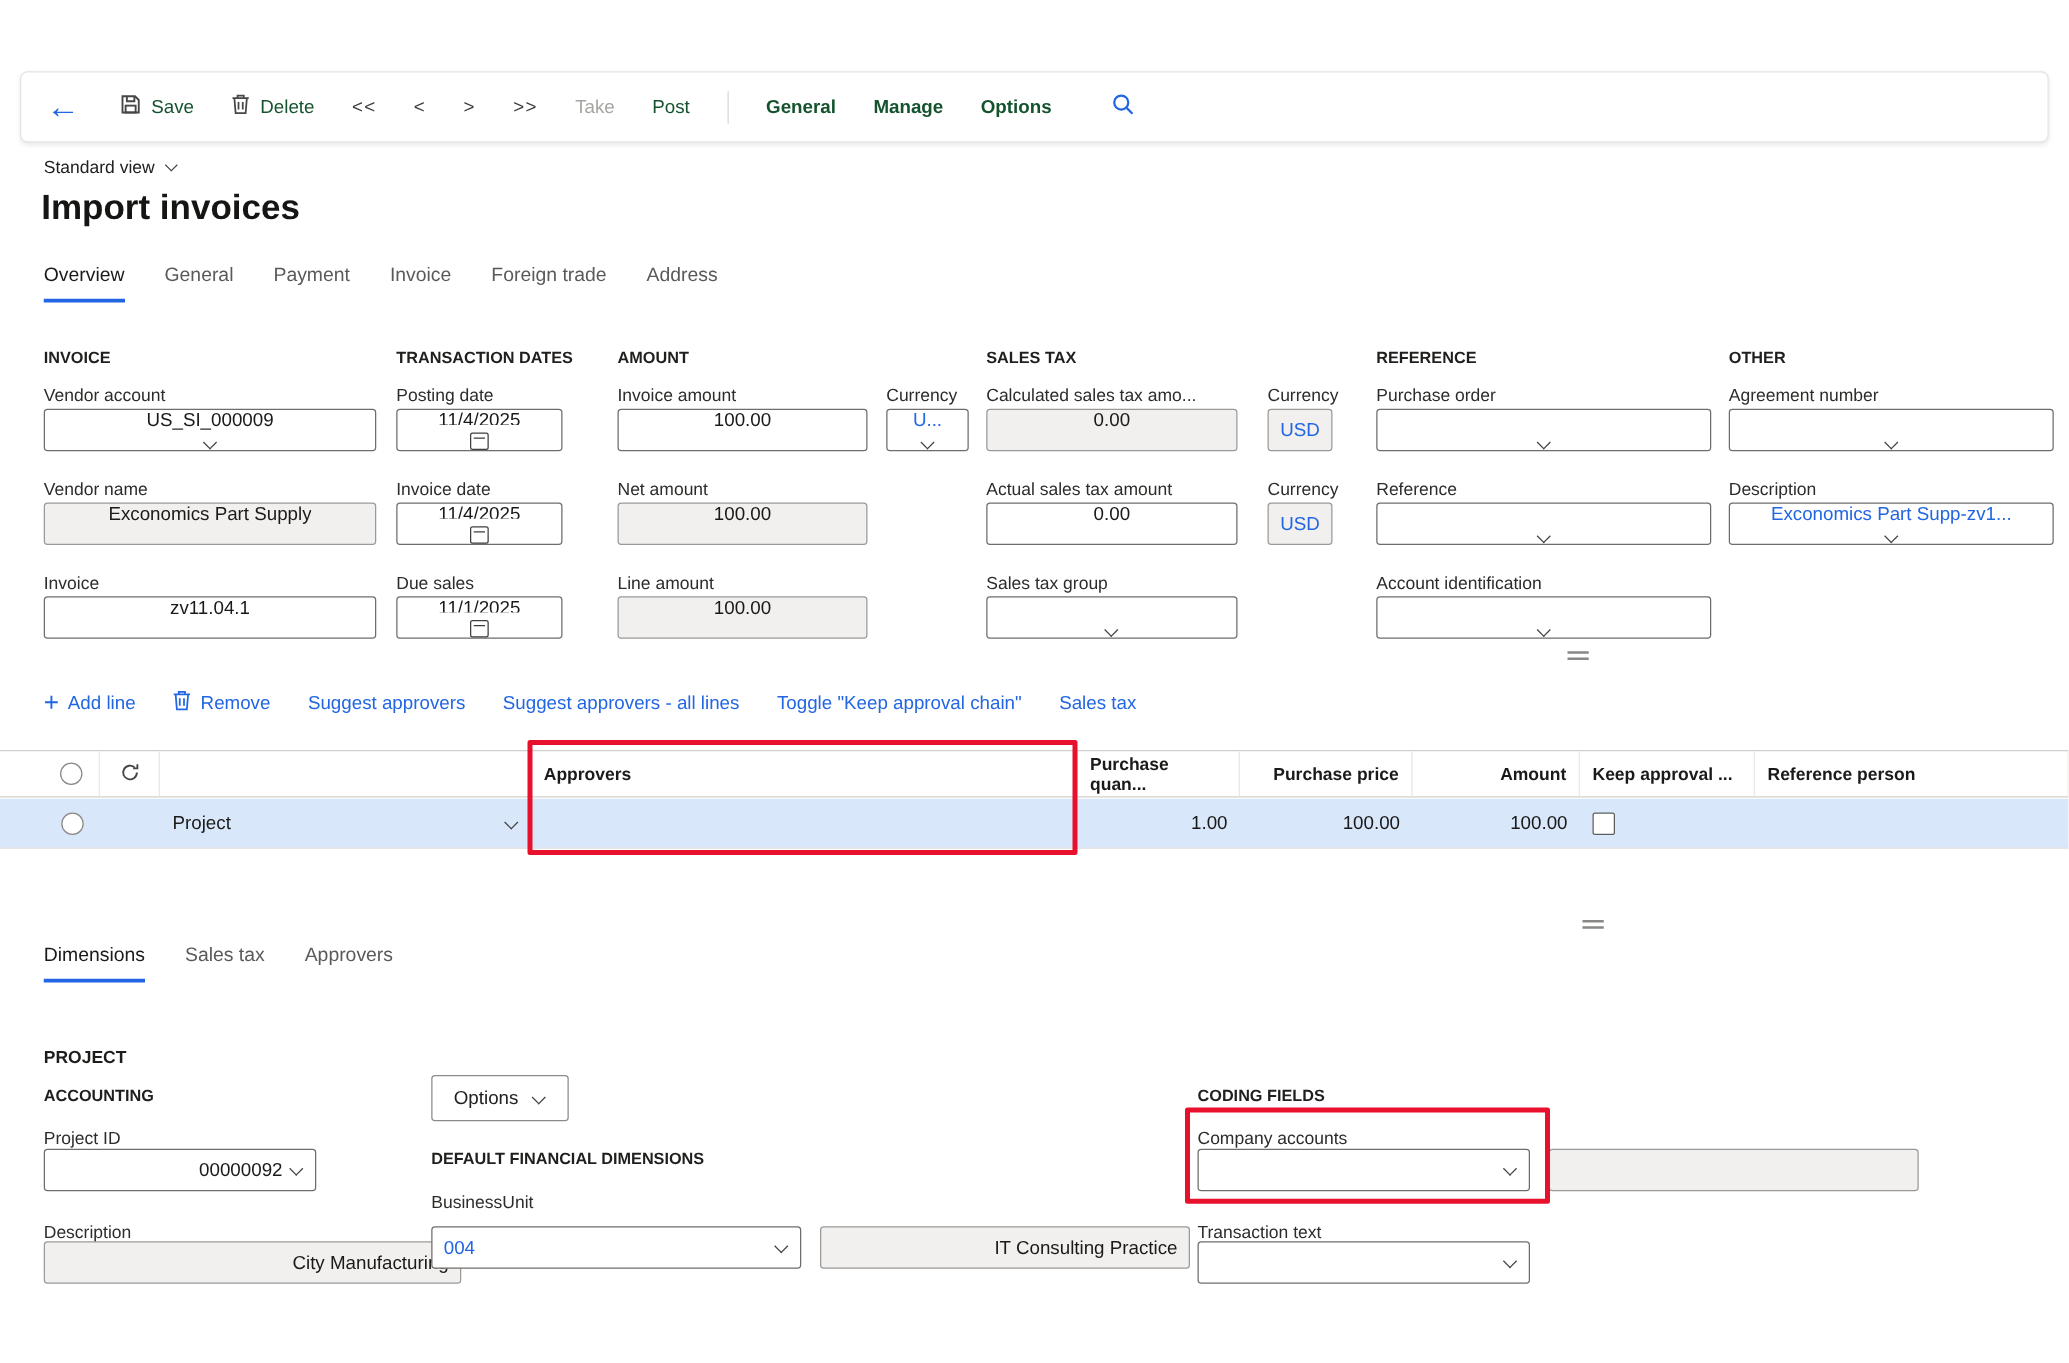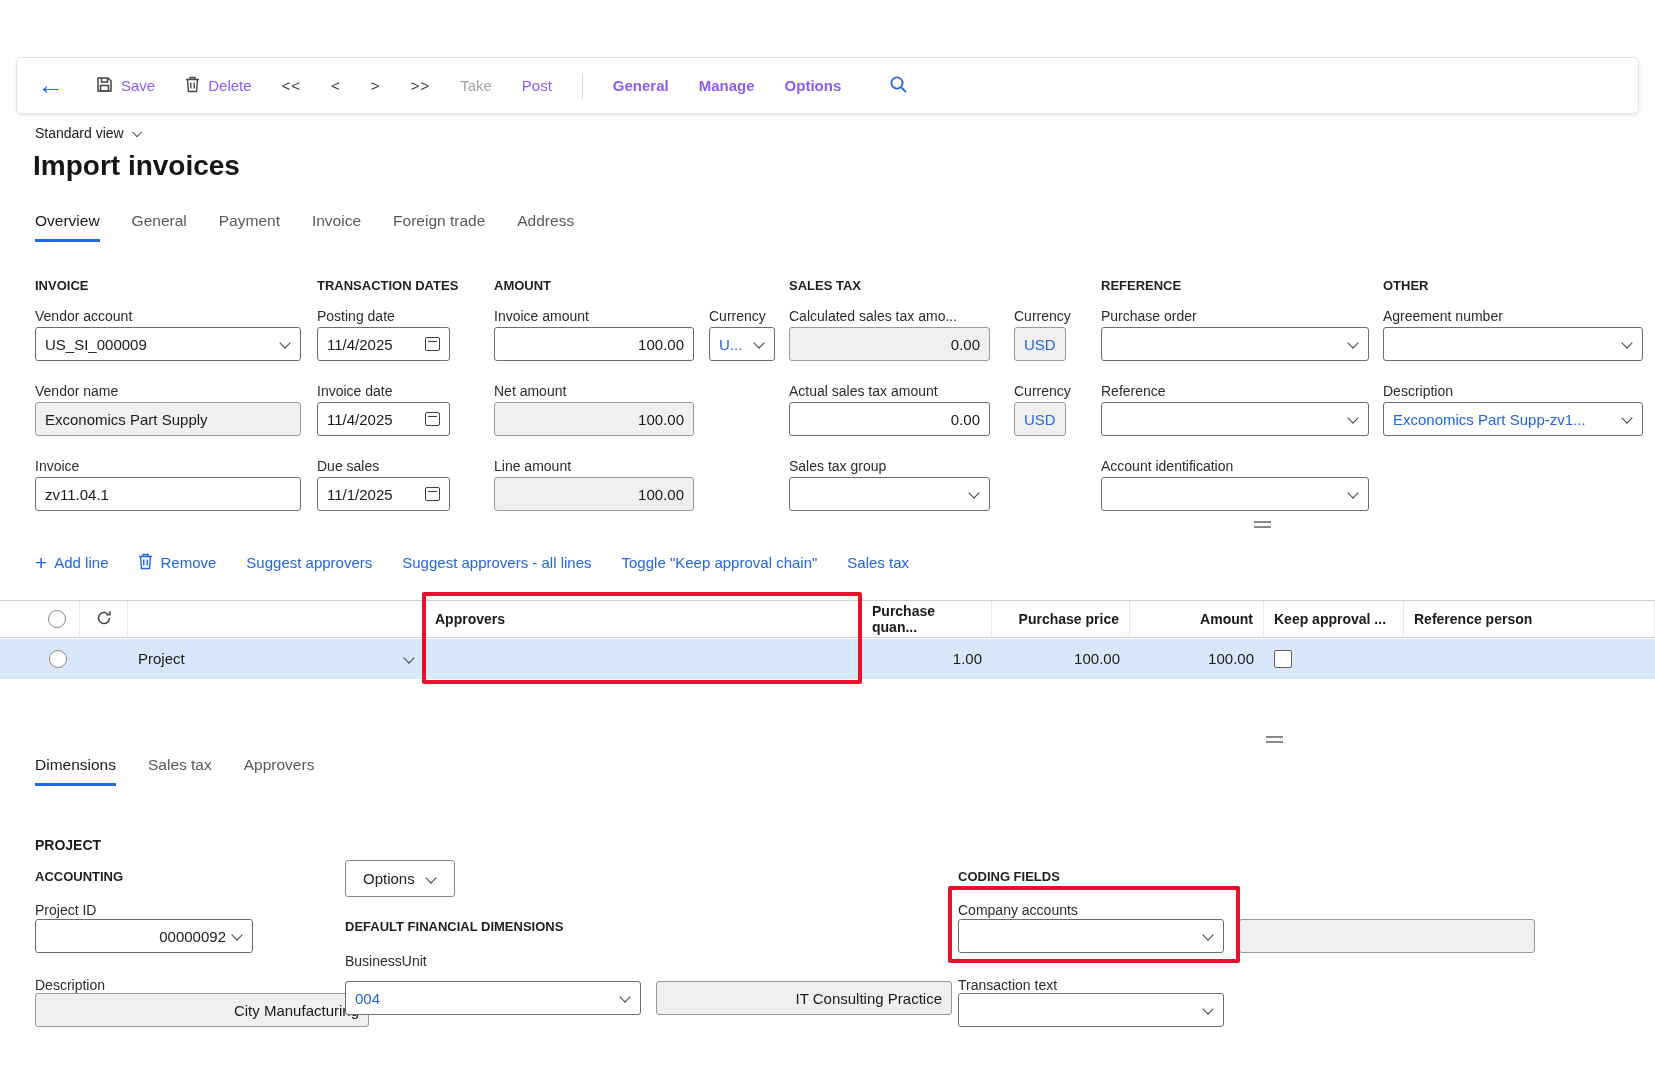--- a/index.html
+++ b/index.html
@@ -10,21 +10,21 @@
   
   .banner { position:absolute; top:0; left:0; right:0; height:46px; background:#FDF3CD;
             border-bottom:1px solid #f1e5b6; display:flex; align-items:center; gap:13px;
             padding-left:18px; font-size:14.5px; color:#27251f; }
   .wicon { display:flex; align-items:center; }
 
   
   .toolbar { position:absolute; top:57px; left:16px; right:16px; height:57px; background:#fff;
              border:1px solid #e5e4e2; border-radius:6px; box-shadow:0 1.5px 4px rgba(0,0,0,.09);
              display:flex; align-items:center; padding:0 20px; gap:30px; font-size:15px; }
-  .tbi { display:flex; align-items:center; gap:8px; cursor:pointer; color:#8b5cf6; white-space:nowrap; }
+  .tbi { display:flex; align-items:center; gap:8px; cursor:pointer; color:#14532d; white-space:nowrap; }
   .tbi.nav { color:#3b3a38; letter-spacing:1px; }
   .tbi.disabled { color:#a7a5a2; cursor:default; }
   .tbi.menu { font-weight:700; }
   .back { color:#2266E3; font-size:27px; font-weight:700; line-height:1; cursor:pointer; margin-right:2px; }
   .vdiv { width:1px; height:26px; background:#d9d7d5; }
   .searchbtn { margin-left:18px; }
 
   
   .viewsel { position:absolute; top:125px; left:35px; display:flex; align-items:center; gap:8px;
              font-size:14px; color:#22201e; cursor:pointer; }
@@ -45,21 +45,21 @@
   .c-cur1      { left:709px;  width:66px;  }
   .c-salestax  { left:789px;  width:201px; }
   .c-cur2      { left:1014px; width:52px;  }
   .c-reference { left:1101px; width:268px; }
   .c-other     { left:1383px; width:260px; }
   .sech { position:absolute; top:0; left:0; font-size:13px; font-weight:700; color:#201f1d; white-space:nowrap; }
   .lab  { position:absolute; left:0; font-size:14px; color:#2d2c2a; white-space:nowrap; }
   .lab1 { top:30px; } .lab2 { top:105px; } .lab3 { top:180px; }
   .fld1 { top:49px; } .fld2 { top:124px; } .fld3 { top:199px; }
   .inp { position:absolute; left:0; right:0; height:34px; border:1px solid #6f6d6b; border-radius:3px;
-         background:#fff; display:flex; align-items:center; gap:6px; padding:0 9px; font-size:15px; color:#1b1a19; }
+         background:#fff; display:flex; align-items:center; gap:6px; padding:0 9px; font-size:15px; color:#1b1a19;flex-direction:column; }
   .inp.ro { background:#f1f0ee; border-color:#9b9997; }
   .inp .val { flex:1; white-space:nowrap; overflow:hidden; text-overflow:clip; }
   .inp .val.num { text-align:right; }
   .inp .val.link { color:#2266E3; }
   .chev { width:11px; height:10px; position:relative; flex:none; }
   .chev::before { content:""; position:absolute; left:1px; top:0; width:7px; height:7px;
                   border-right:1.6px solid #45433f; border-bottom:1.6px solid #45433f; transform:rotate(45deg); }
   .chev.sm { transform:scale(.9); }
   .cal { width:15px; height:14px; border:1.5px solid #3f3e3c; border-radius:2px; position:relative; flex:none; }
   .cal::before { content:""; position:absolute; left:2px; right:2px; top:2.5px; border-top:1.5px solid #3f3e3c; }

